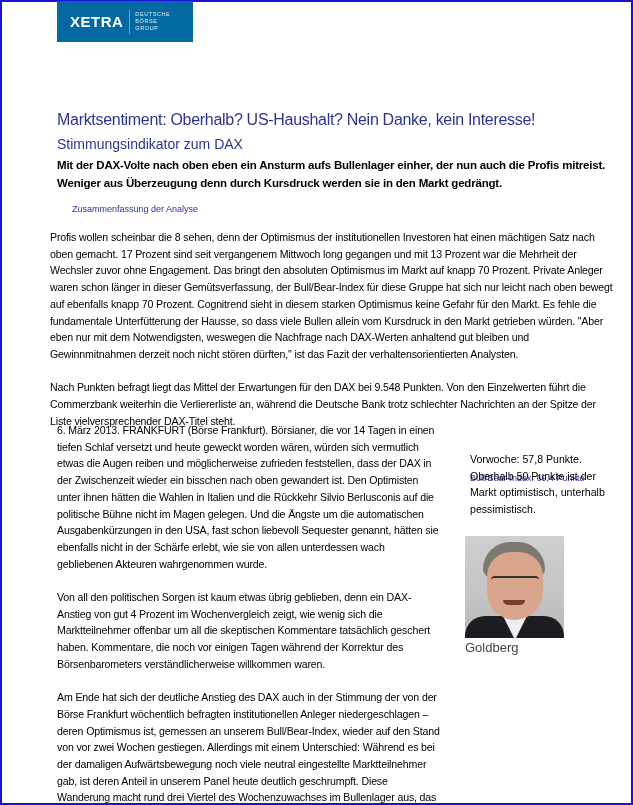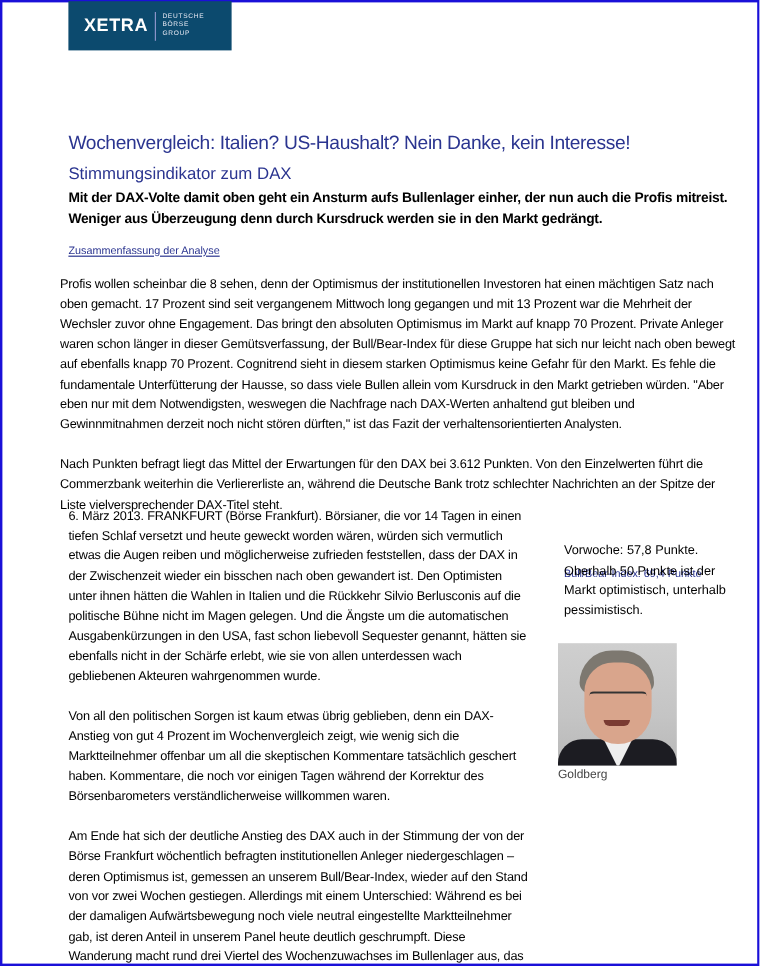--- a/index.html
+++ b/index.html
@@ -1,31 +1,31 @@
 <!DOCTYPE html>
 <html><head>
   <meta charset="utf-8">
   <style>
     html, body { margin: 0; padding: 0; background: #ffffff; }
     body { width: 633px; height: 805px; position: relative; overflow: hidden;
            font-family: "Liberation Sans", sans-serif; color: #000; }
     .frame { position: absolute; left: 0; top: 0; width: 629px; height: 801px;
              border: 2px solid #1a10d8; }
     .logo { position: absolute; left: 57px; top: 1px; width: 136px; height: 41px;
-            background: #0c4a6e; display: flex; align-items: center; }
+            background: #0369a1; display: flex; align-items: center; }
     .logo .xetra { color: #fff; font-weight: bold; font-size: 15px; letter-spacing: 0.5px;
                    margin-left: 13px; }
     .logo .sep { width: 1px; height: 24px; background: #8a93c8; margin: 0 5px 0 6px; }
     .logo .dbg { color: #e8eaf5; font-size: 5.5px; line-height: 7px; letter-spacing: 0.6px; }
     .title { position: absolute; left: 57px; top: 111px; font-size: 16px; color: #2b3590;
              letter-spacing: -0.3px; white-space: nowrap; }
     .subtitle { position: absolute; left: 57px; top: 136px; font-size: 14px; color: #2b3590; }
     .lead { position: absolute; left: 57px; top: 156px; width: 570px; font-size: 11.5px;
             font-weight: bold; line-height: 18px; letter-spacing: -0.2px; }
-    .section { position: absolute; left: 57px; top: 204px; font-size: 9px; color: #2b3590; text-decoration: underline; }
+    .section { position: absolute; left: 72px; top: 204px; font-size: 9px; color: #2b3590; }
     .summary { position: absolute; left: 50px; top: 229px; width: 566px; font-size: 10.6px;
                line-height: 16.7px; letter-spacing: -0.15px; }
     .summary p { margin: 0 0 16.7px 0; }
     .body { position: absolute; left: 57px; top: 422px; width: 385px; font-size: 10.6px;
             line-height: 16.7px; letter-spacing: -0.15px; }
     .body p { margin: 0 0 16.7px 0; }
     .side-title { position: absolute; left: 470px; top: 430px; font-size: 9px; color: #2b3590; margin-top: 43px; }
     .side-text { position: absolute; left: 470px; top: 451px; width: 150px; font-size: 10.6px;
                  line-height: 16.7px; }
     .photo { position: absolute; left: 465px; top: 536px; width: 99px; height: 102px;
@@ -36,44 +36,44 @@
     .photo .face { position: absolute; left: 22px; top: 16px; width: 56px; height: 68px;
                    background: #d9a58c; border-radius: 26px 26px 30px 30px; }
     .photo .glasses { position: absolute; left: 26px; top: 40px; width: 48px; height: 10px;
                       border-top: 2px solid #333; border-radius: 4px; }
     .photo .mouth { position: absolute; left: 38px; top: 64px; width: 22px; height: 5px;
                     background: #7a3b32; border-radius: 0 0 8px 8px; }
     .photo .suit { position: absolute; left: 0; top: 80px; width: 99px; height: 30px;
                    background: #1c1c22; border-radius: 20px 20px 0 0; }
     .photo .shirt { position: absolute; left: 38px; top: 80px; width: 24px; height: 24px;
                     background: #eee; clip-path: polygon(0 0, 100% 0, 50% 100%); }
-    .caption { position: absolute; left: 465px; top: 640px; font-size: 10px; color: #444; }
+    .caption { position: absolute; left: 465px; top: 640px; font-size: 13px; color: #444; }
   </style>
 </head>
 <body>
 
 <div class="frame"></div>
 
 <div class="logo">
   <span class="xetra">XETRA</span>
   <span class="sep"></span>
   <span class="dbg">
     <span>DEUTSCHE BÖRSE</span><br>
     <span>GROUP</span>
   </span>
 </div>
 
-<div class="title">Wochenvergleich: Italien? US-Haushalt? Nein Danke, kein Interesse!</div>
+<div class="title">Marktsentiment: Oberhalb? US-Haushalt? Nein Danke, kein Interesse!</div>
 <div class="subtitle">Stimmungsindikator zum DAX</div>
-<div class="lead">Mit der DAX-Volte damit oben geht ein Ansturm aufs Bullenlager einher, der nun auch die Profis mitreist. Weniger aus Überzeugung denn durch Kursdruck werden sie in den Markt gedrängt.</div>
+<div class="lead">Mit der DAX-Volte nach oben eben ein Ansturm aufs Bullenlager einher, der nun auch die Profis mitreist. Weniger aus Überzeugung denn durch Kursdruck werden sie in den Markt gedrängt.</div>
 <div class="section">Zusammenfassung der Analyse</div>
 
 <div class="summary">
   <p>Profis wollen scheinbar die 8 sehen, denn der Optimismus der institutionellen Investoren hat einen mächtigen Satz nach oben gemacht. 17 Prozent sind seit vergangenem Mittwoch long gegangen und mit 13 Prozent war die Mehrheit der Wechsler zuvor ohne Engagement. Das bringt den absoluten Optimismus im Markt auf knapp 70 Prozent. Private Anleger waren schon länger in dieser Gemütsverfassung, der Bull/Bear-Index für diese Gruppe hat sich nur leicht nach oben bewegt auf ebenfalls knapp 70 Prozent. Cognitrend sieht in diesem starken Optimismus keine Gefahr für den Markt. Es fehle die fundamentale Unterfütterung der Hausse, so dass viele Bullen allein vom Kursdruck in den Markt getrieben würden. "Aber eben nur mit dem Notwendigsten, weswegen die Nachfrage nach DAX-Werten anhaltend gut bleiben und Gewinnmitnahmen derzeit noch nicht stören dürften," ist das Fazit der verhaltensorientierten Analysten.</p>
-  <p>Nach Punkten befragt liegt das Mittel der Erwartungen für den DAX bei 3.612 Punkten. Von den Einzelwerten führt die Commerzbank weiterhin die Verliererliste an, während die Deutsche Bank trotz schlechter Nachrichten an der Spitze der Liste vielversprechender DAX-Titel steht.</p>
+  <p>Nach Punkten befragt liegt das Mittel der Erwartungen für den DAX bei 9.548 Punkten. Von den Einzelwerten führt die Commerzbank weiterhin die Verliererliste an, während die Deutsche Bank trotz schlechter Nachrichten an der Spitze der Liste vielversprechender DAX-Titel steht.</p>
 </div>
 
 <div class="body">
   <p>6. März 2013. FRANKFURT (Börse Frankfurt). Börsianer, die vor 14 Tagen in einen tiefen Schlaf versetzt und heute geweckt worden wären, würden sich vermutlich etwas die Augen reiben und möglicherweise zufrieden feststellen, dass der DAX in der Zwischenzeit wieder ein bisschen nach oben gewandert ist. Den Optimisten unter ihnen hätten die Wahlen in Italien und die Rückkehr Silvio Berlusconis auf die politische Bühne nicht im Magen gelegen. Und die Ängste um die automatischen Ausgabenkürzungen in den USA, fast schon liebevoll Sequester genannt, hätten sie ebenfalls nicht in der Schärfe erlebt, wie sie von allen unterdessen wach gebliebenen Akteuren wahrgenommen wurde.</p>
   <p>Von all den politischen Sorgen ist kaum etwas übrig geblieben, denn ein DAX-Anstieg von gut 4 Prozent im Wochenvergleich zeigt, wie wenig sich die Marktteilnehmer offenbar um all die skeptischen Kommentare tatsächlich geschert haben. Kommentare, die noch vor einigen Tagen während der Korrektur des Börsenbarometers verständlicherweise willkommen waren.</p>
   <p>Am Ende hat sich der deutliche Anstieg des DAX auch in der Stimmung der von der Börse Frankfurt wöchentlich befragten institutionellen Anleger niedergeschlagen – deren Optimismus ist, gemessen an unserem Bull/Bear-Index, wieder auf den Stand von vor zwei Wochen gestiegen. Allerdings mit einem Unterschied: Während es bei der damaligen Aufwärtsbewegung noch viele neutral eingestellte Marktteilnehmer gab, ist deren Anteil in unserem Panel heute deutlich geschrumpft. Diese Wanderung macht rund drei Viertel des Wochenzuwachses im Bullenlager aus, das mit einem Plus von 17 Prozent und damit dem größten Zuwachs seit Anfang Oktober 2012 aufwarten und damit auch den bisherigen Höchststand dieses Jahres markieren kann.</p>
 </div>
 
 <div class="side-title">Bull/Bear-Index: 69,4 Punkte</div>
 <div class="side-text">Vorwoche: 57,8 Punkte. Oberhalb 50 Punkte ist der Markt optimistisch, unterhalb pessimistisch.</div>

